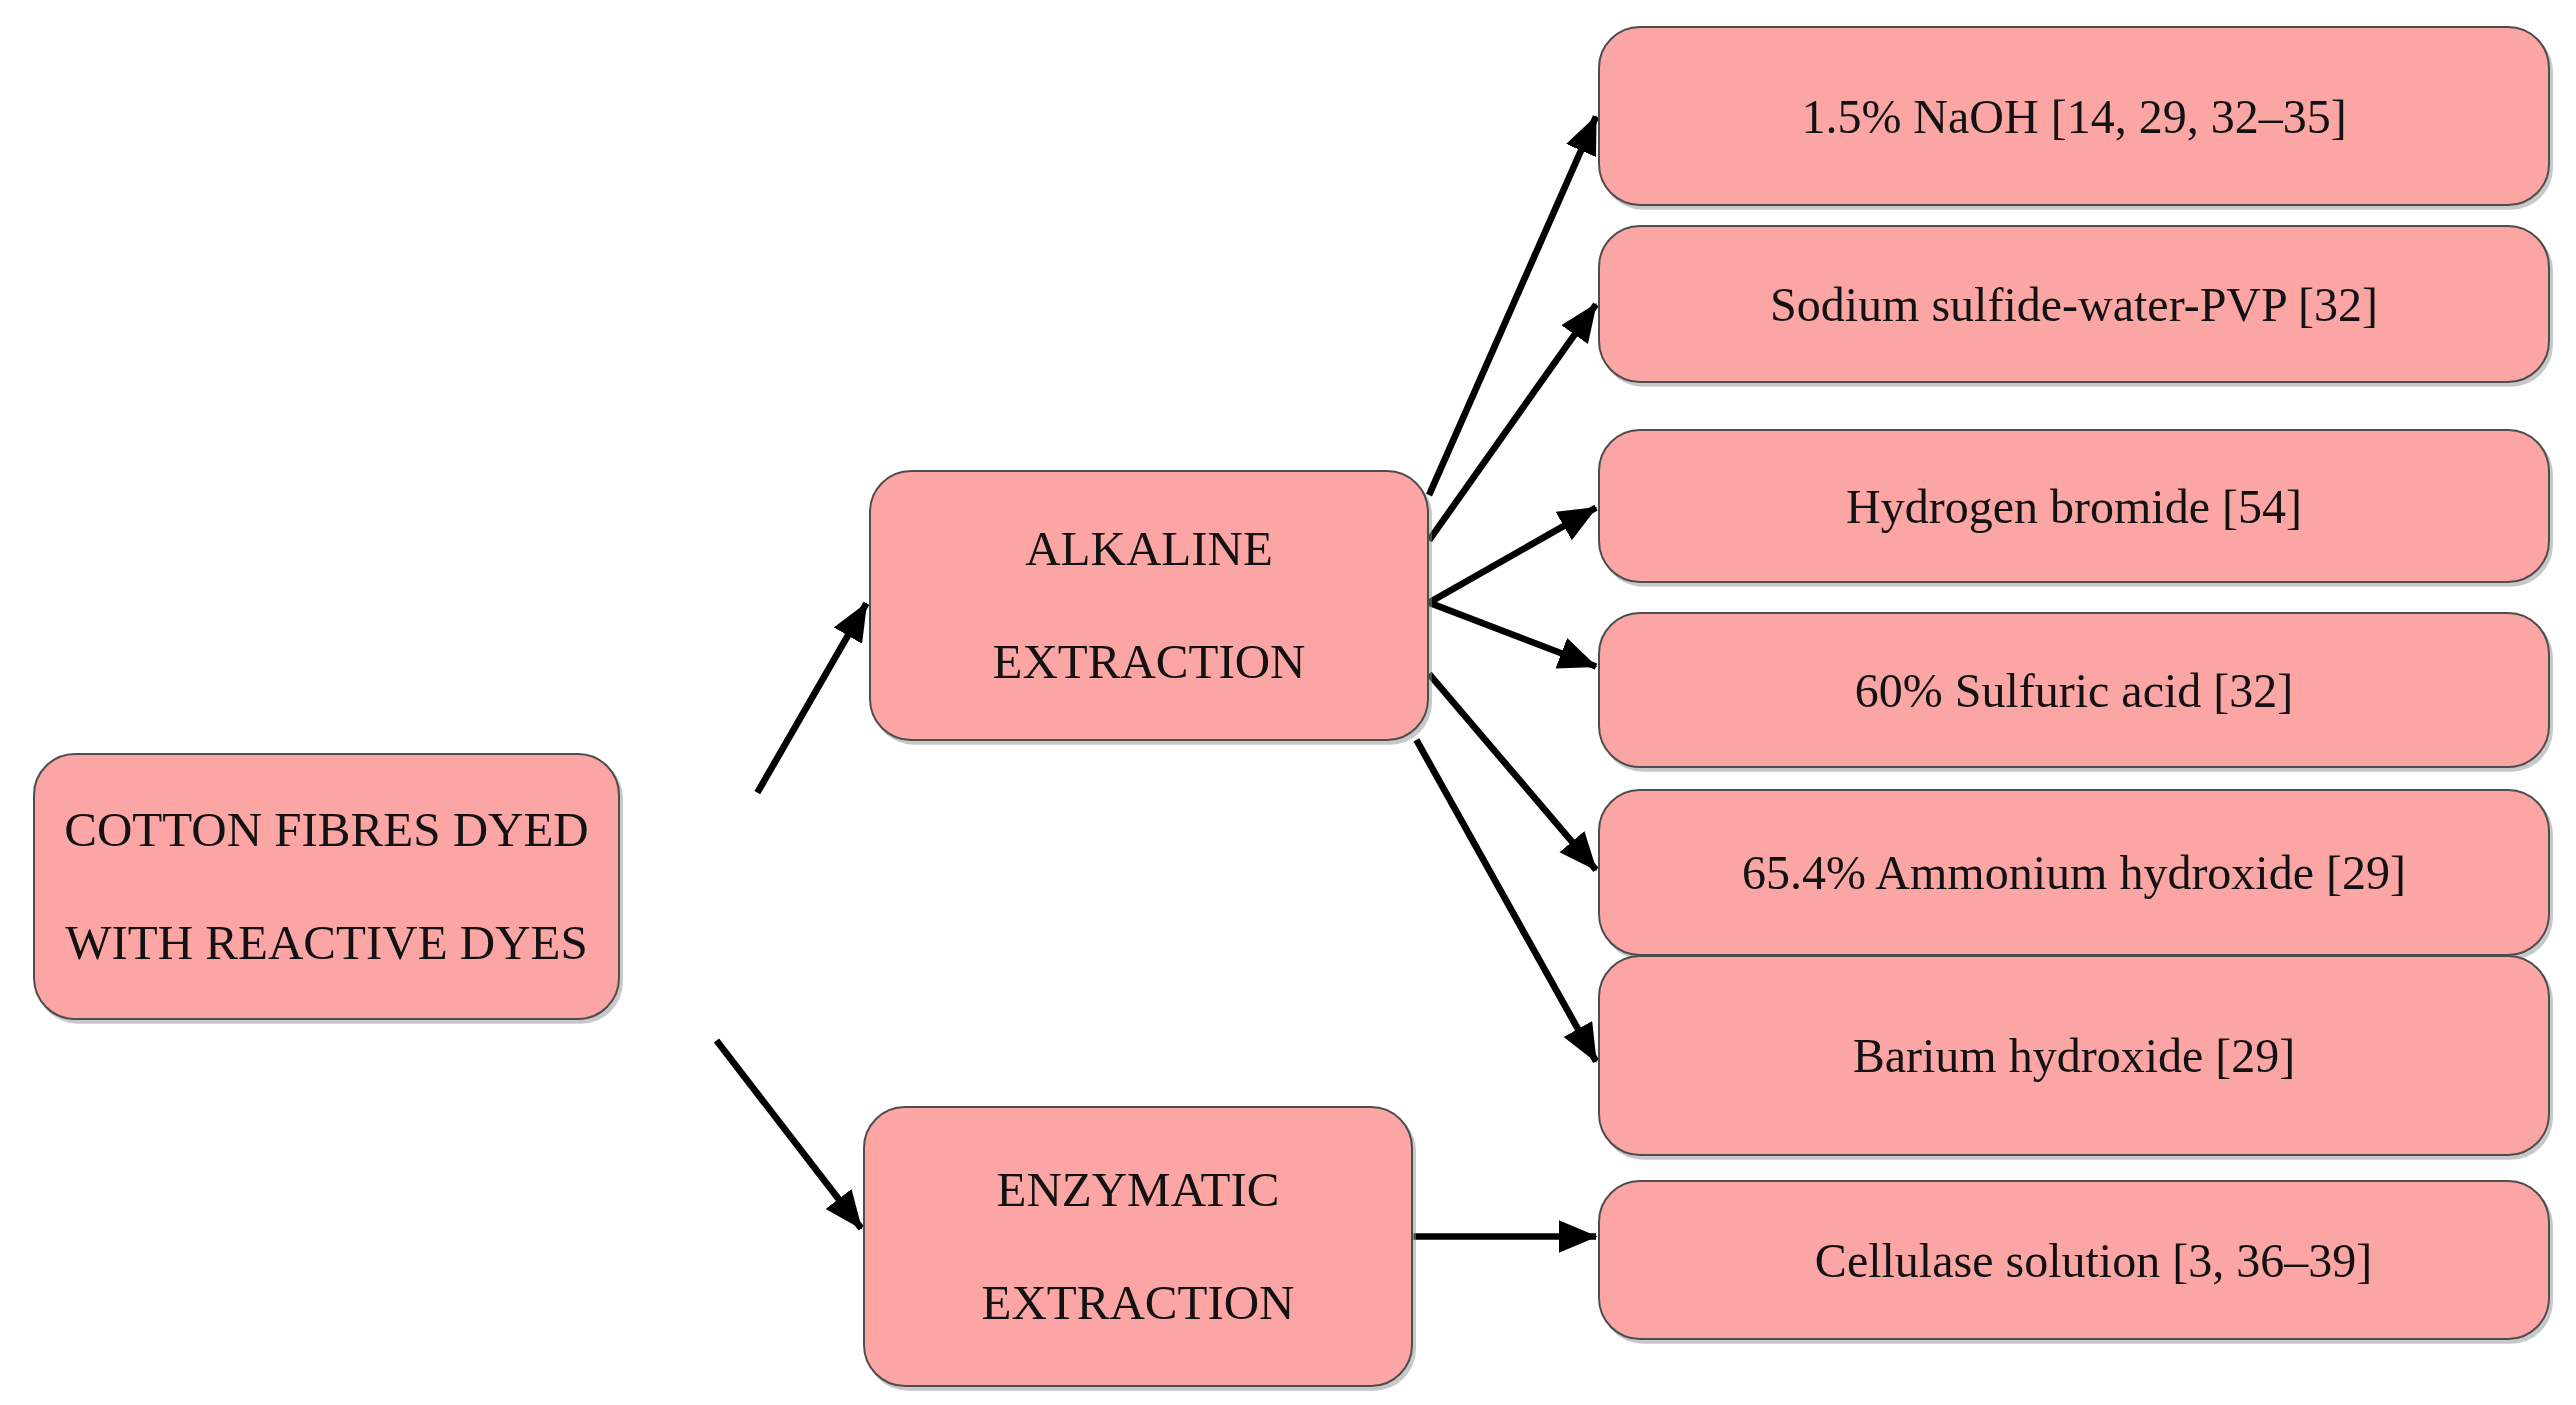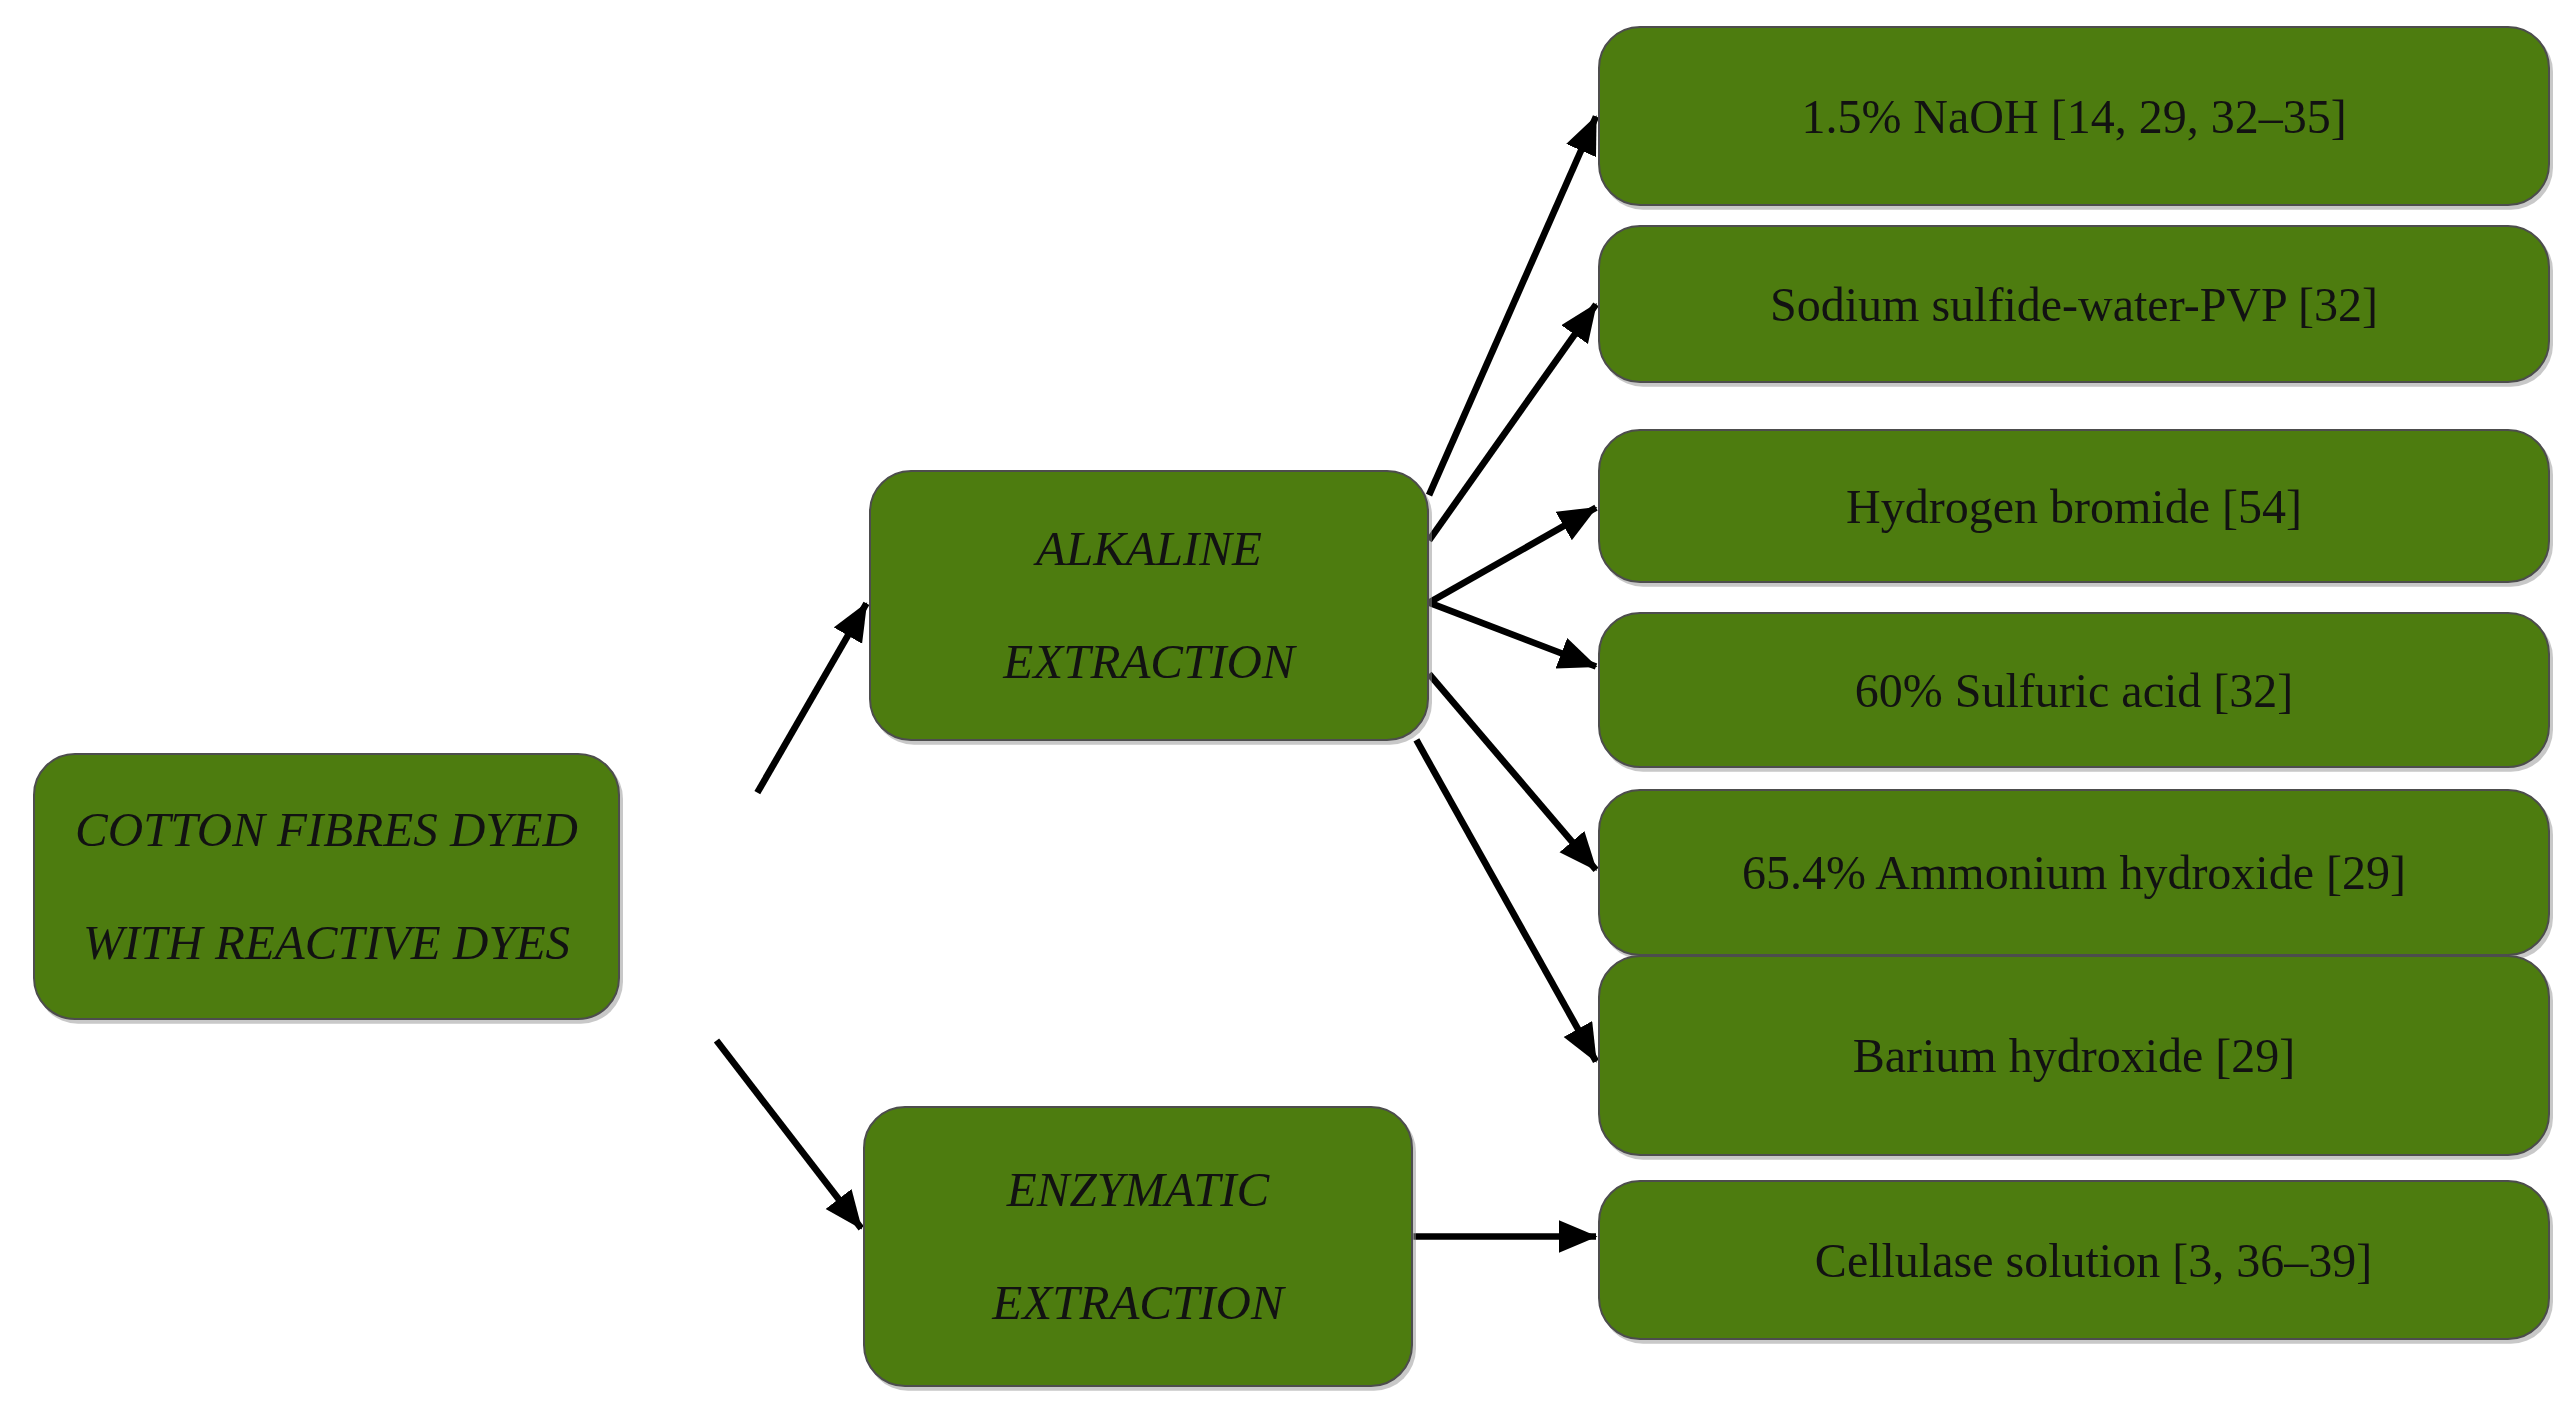--- a/index.html
+++ b/index.html
@@ -5,34 +5,34 @@
   html, body { margin: 0; padding: 0; }
   body {
     width: 2576px; height: 1405px;
     position: relative;
     background: #ffffff;
     overflow: hidden;
     font-family: "Liberation Serif", serif;
   }
   .node {
     position: absolute;
-    background: #4d7c0f;
+    background: #fca5a5;
     border: 2.2px solid #4d4d4d;
     border-radius: 42px;
     box-sizing: border-box;
     display: flex;
     flex-direction: column;
     align-items: center;
     justify-content: center;
     text-align: center;
     color: #121212;
     box-shadow: 3px 3.7px 0 rgba(145,145,145,0.5);
   }
   .node--single { font-size: 48px; }
-  .node--double { font-size: 49px; line-height: 2.3em; font-style: italic; }
+  .node--double { font-size: 49px; line-height: 2.3em; }
 
   #node-root      { left: 33px;   top: 753px; width: 587px; height: 267px; }
   #node-alkaline  { left: 869px; top: 470px;  width: 560px;  height: 271px; }
   #node-enzymatic { left: 863px; top: 1106px; width: 550px;  height: 281px; }
 
   .reagent { left: 1598px; width: 952px; }
   #node-r1 { top: 26px;   height: 180px; }
   #node-r2 { top: 225px;  height: 158px; }
   #node-r3 { top: 429px;  height: 154px; }
   #node-r4 { top: 612px;  height: 156px; }

